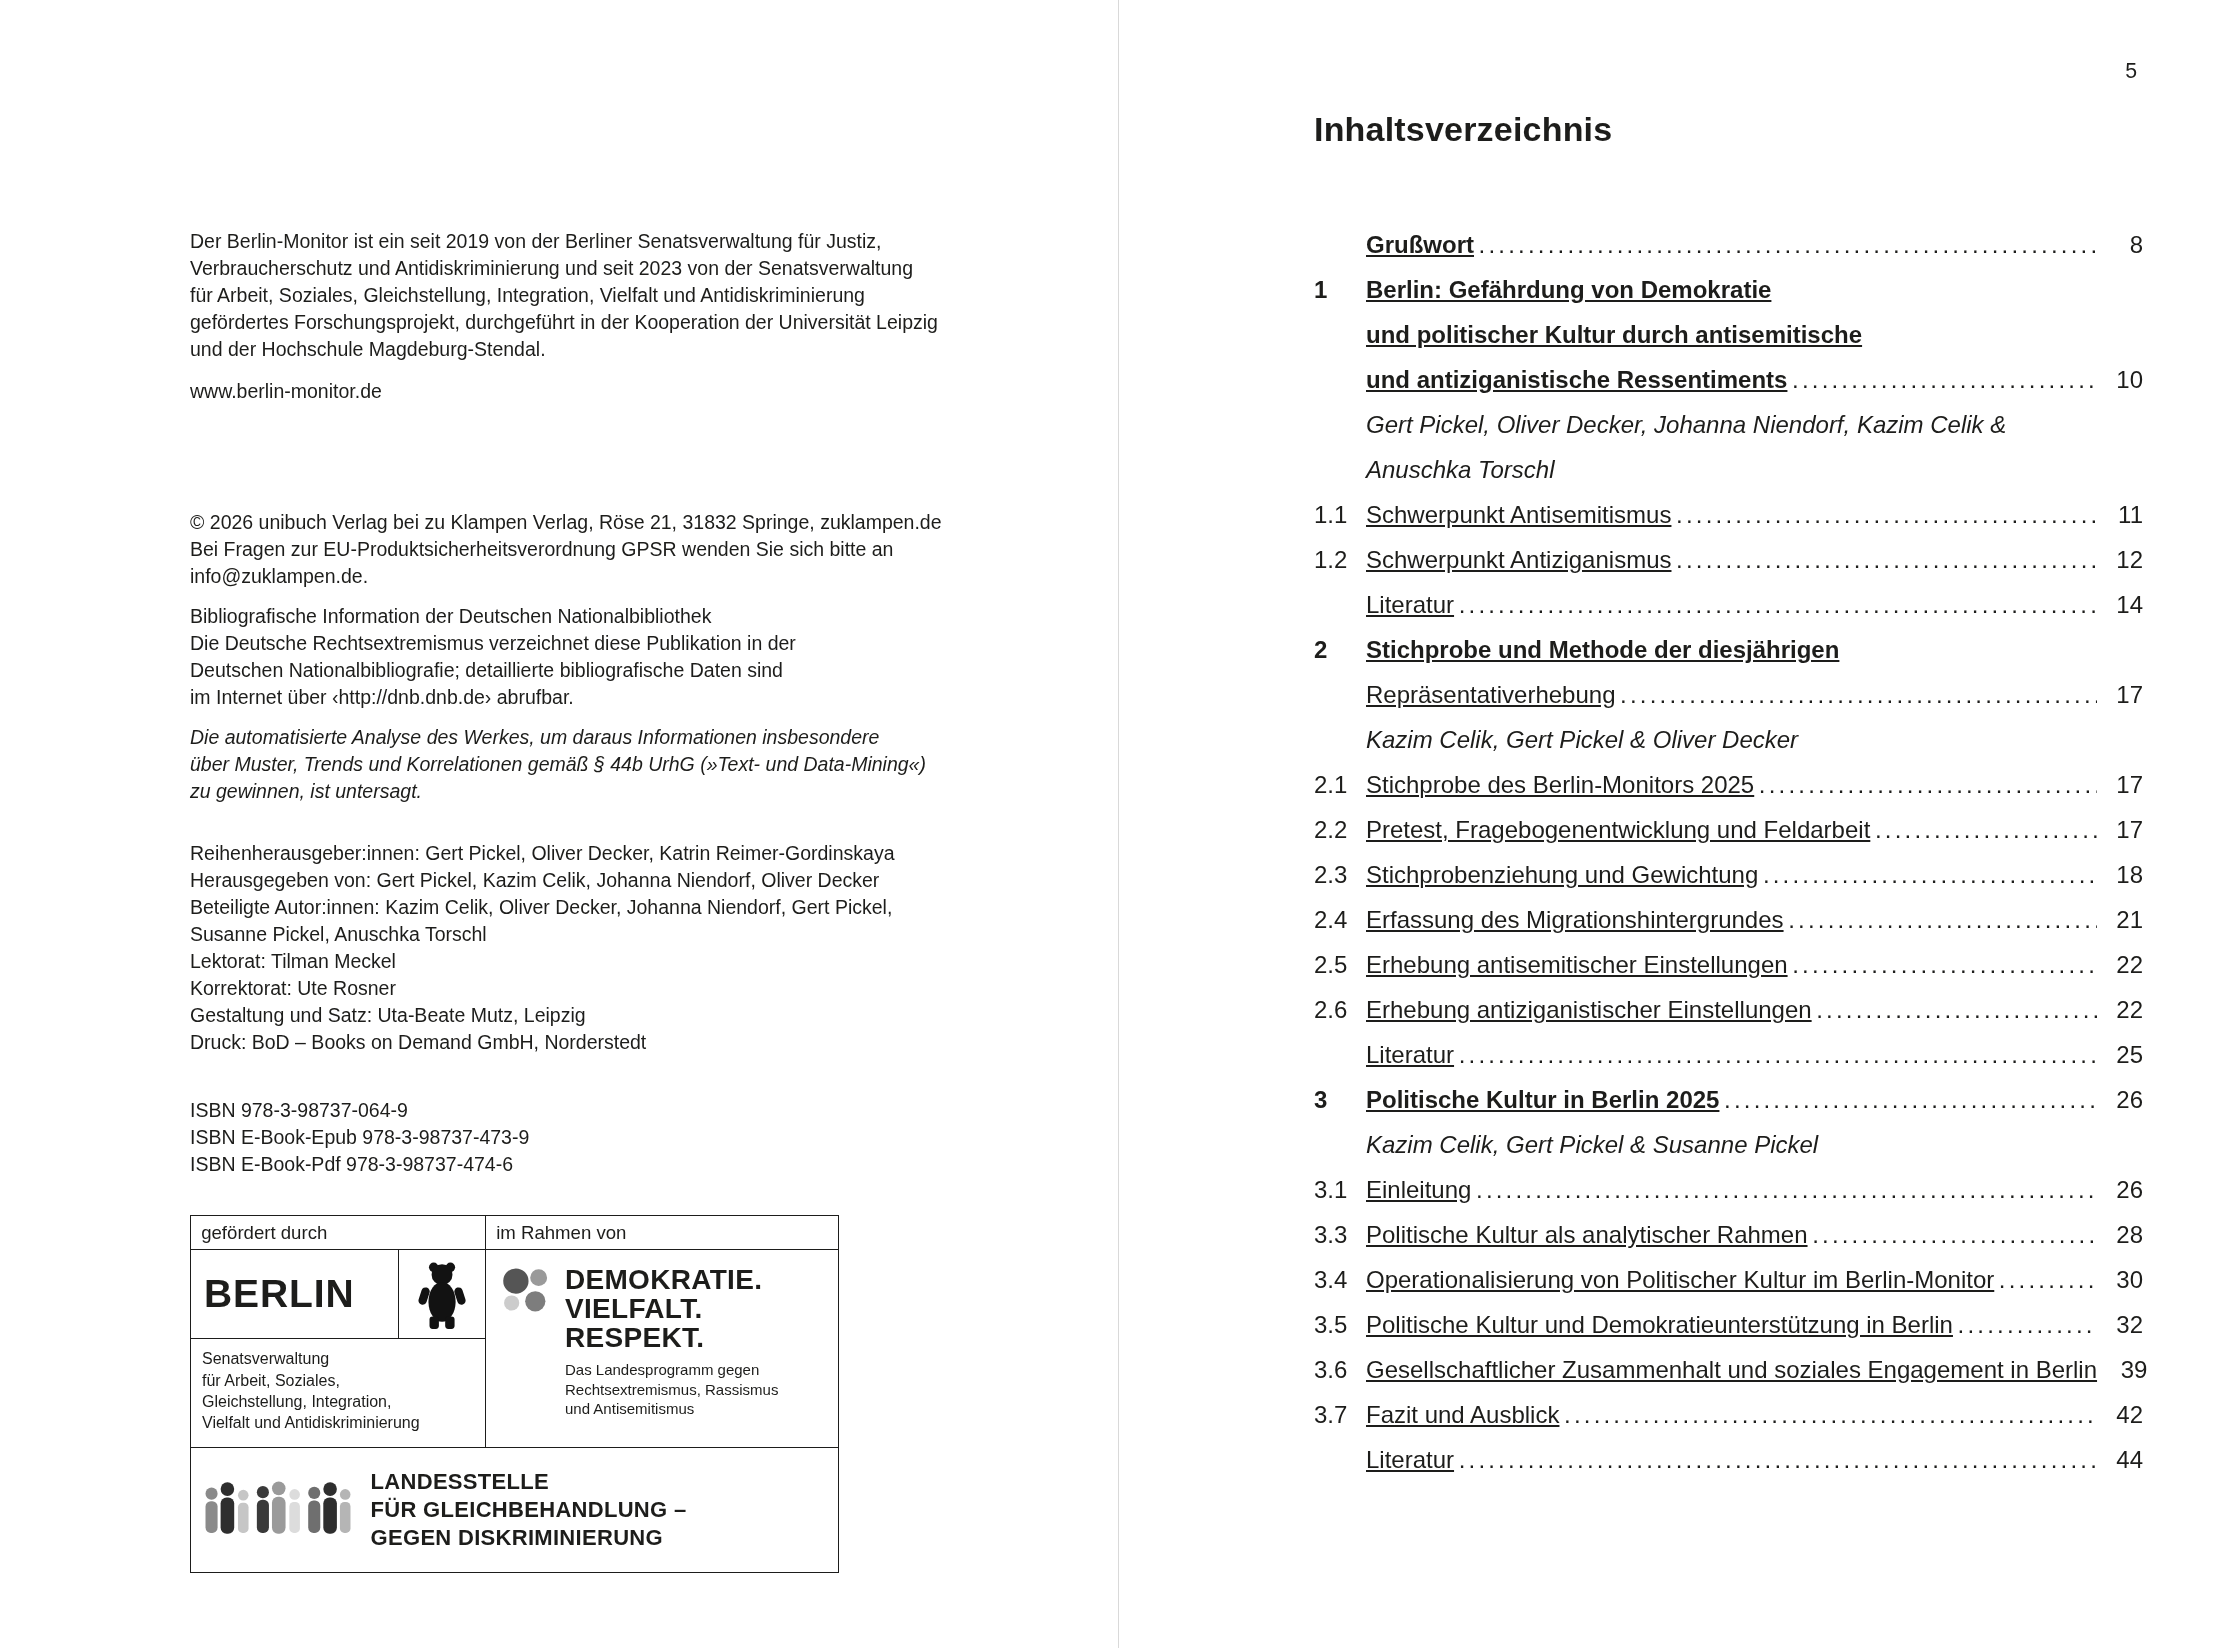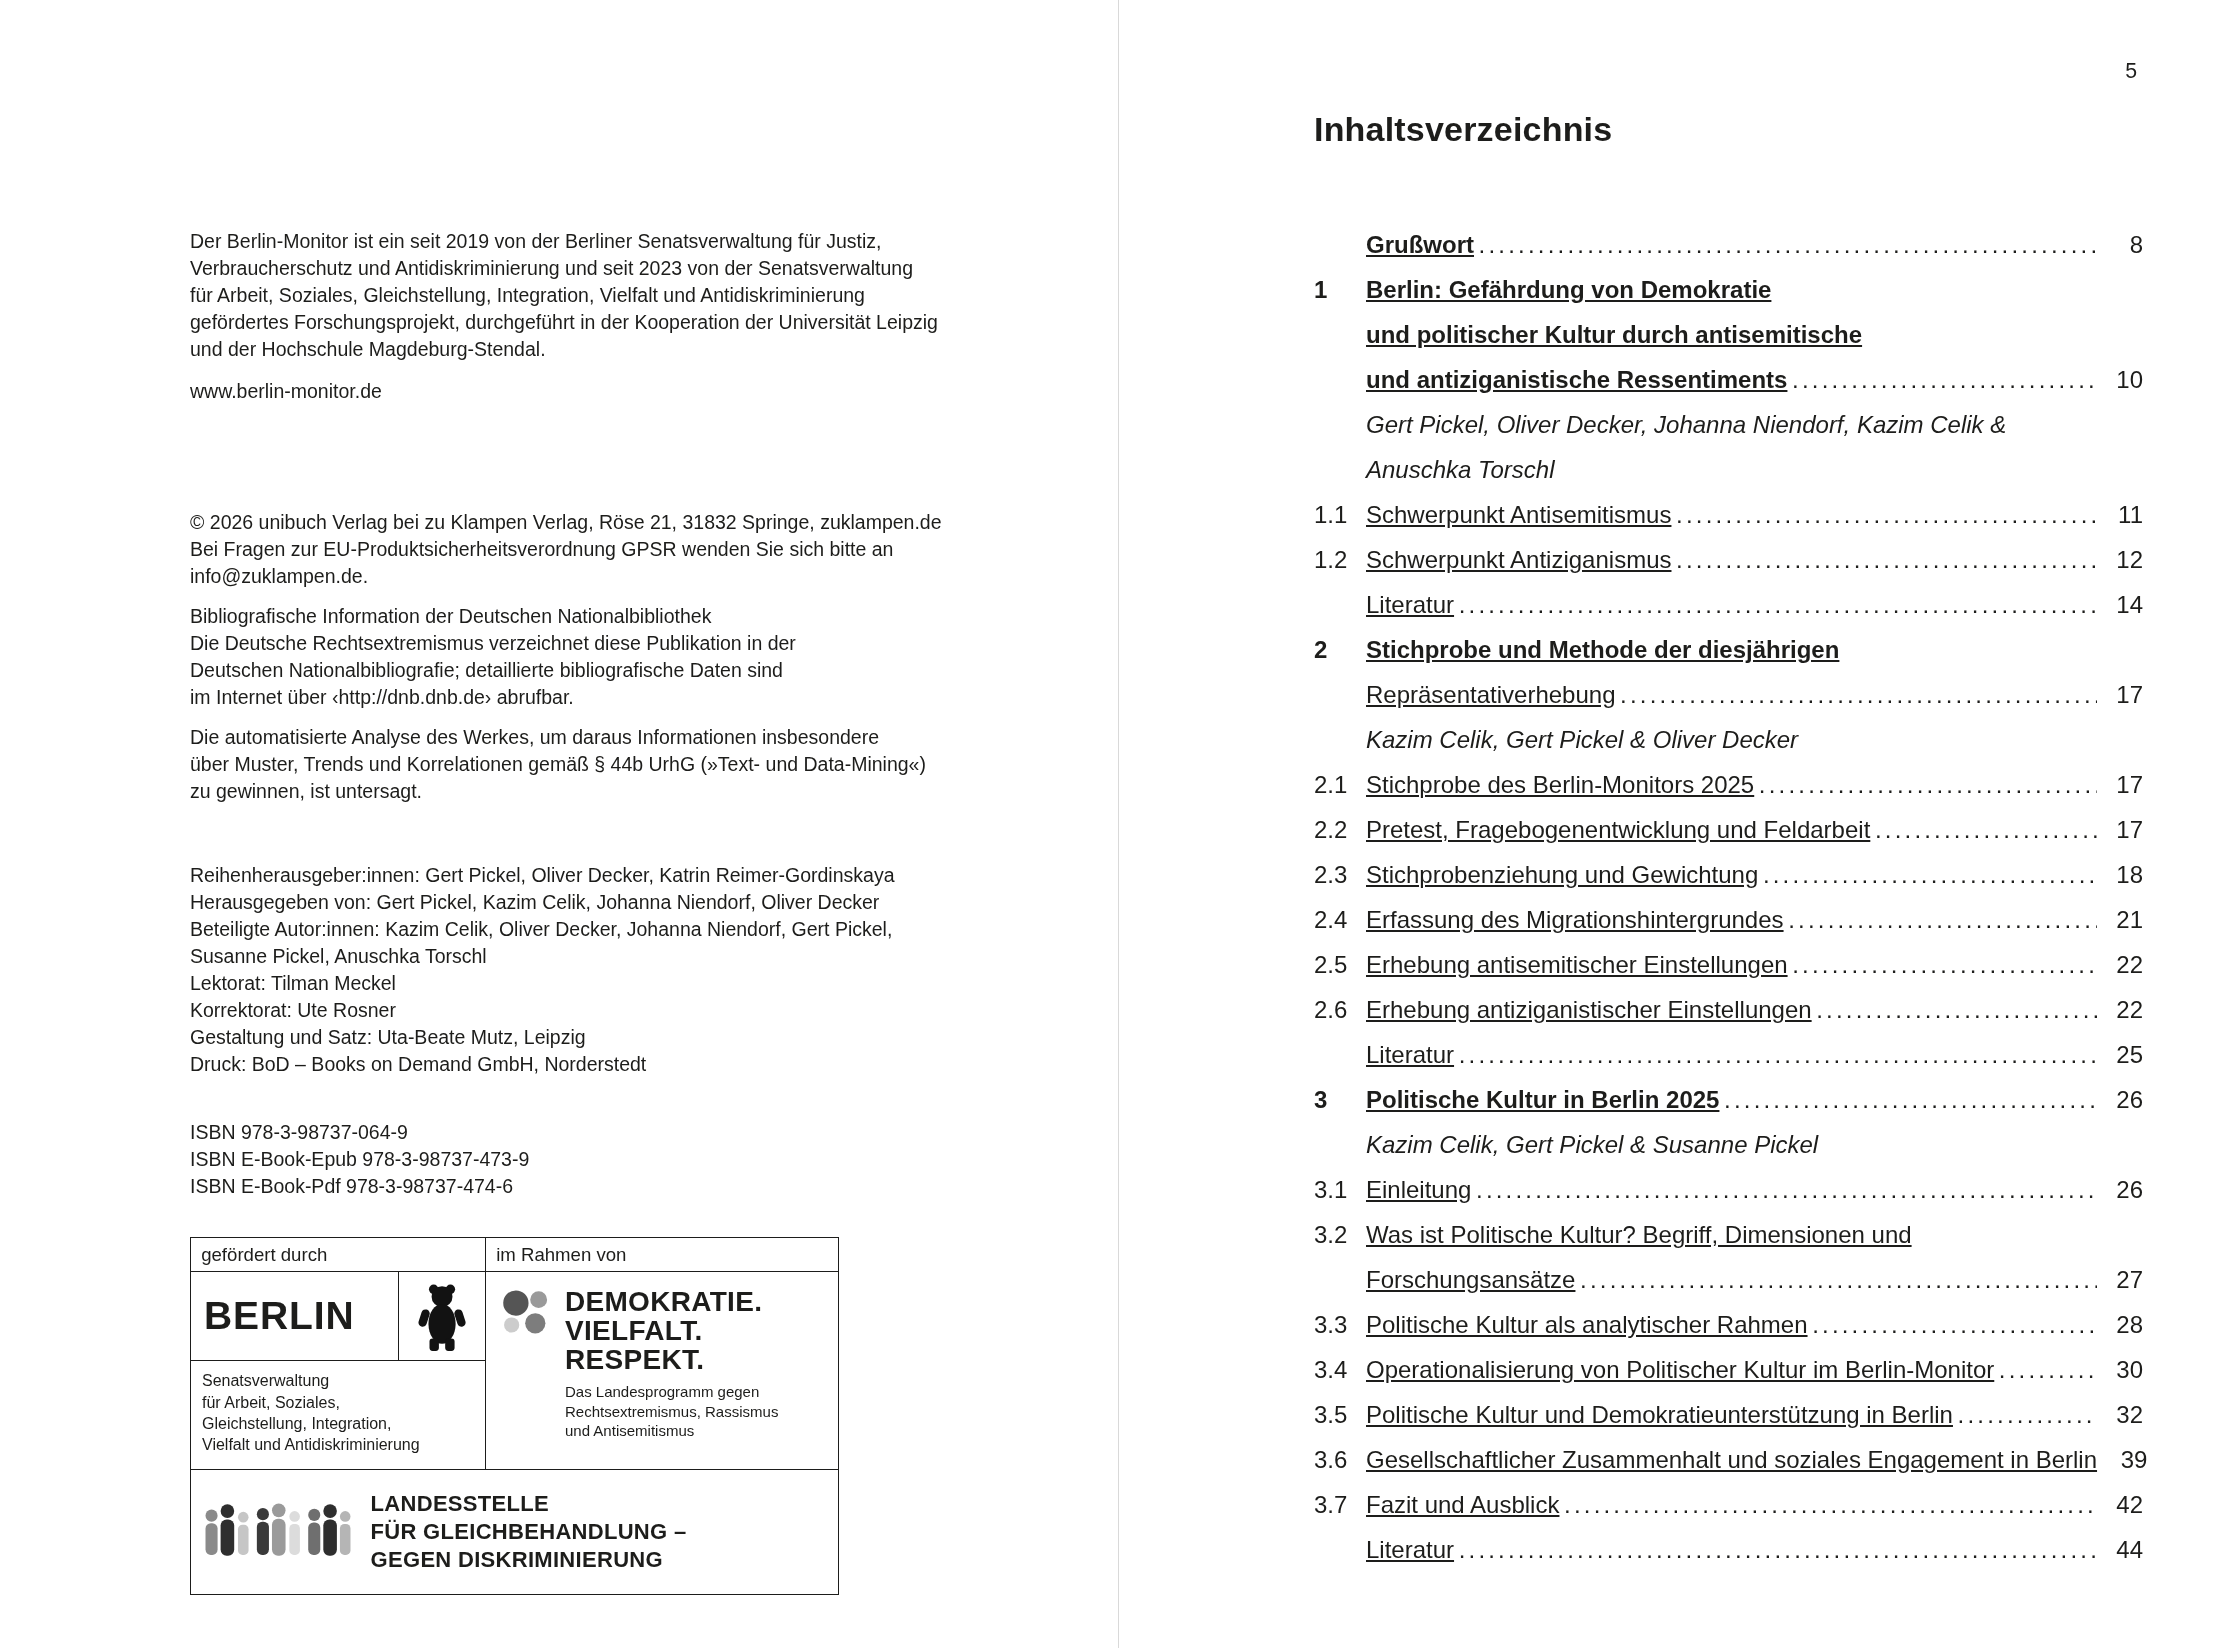--- a/index.html
+++ b/index.html
@@ -9,21 +9,21 @@
   .spread { display:flex; width:2226px; height:1648px; background:#fff; }
 
   
   .page-left { width:1118px; height:100%; padding:228px 0 0 190px; }
   .imprint { font-size:19.5px; line-height:27px; width:863px; }
   .block div { white-space:nowrap; }
   .b-intro { margin-bottom:15px; }
   .b-www   { margin-bottom:104px; }
   .b-copy  { margin-bottom:13px; }
   .b-bib   { margin-bottom:13px; }
-  .b-mine  { margin-bottom:57px; }
+  .b-mine  { margin-bottom:35px;font-style:italic; }
   .b-cred  { margin-bottom:41px; }
   .b-isbn  { margin-bottom:37px; }
 
   
   .logo-box { width:649px; border:1.9px solid #1d1d1b; display:grid;
               grid-template-columns:295px 1fr; font-size:18.6px; }
   .lb-h { padding:5.6px 10.2px; border-bottom:1.9px solid #1d1d1b; font-size:18.6px; }
   .lb-h-left  { grid-area:1/1/2/2; border-right:1.9px solid #1d1d1b; }
   .lb-h-right { grid-area:1/2/2/3; }
   .lb-berlin { grid-area:2/1/3/2; border-right:1.9px solid #1d1d1b; border-bottom:1.9px solid #1d1d1b;
@@ -344,32 +344,20 @@
         <div class="toc-entry">
           <div class="toc-row">
             <span class="toc-num">3.1</span>
             <span class="toc-text">Einleitung</span>
             <span class="toc-dots"></span>
             <span class="toc-page">26</span>
           </div>
         </div>
         <div class="toc-entry">
           <div class="toc-row">
-            <span class="toc-num">3.2</span>
-            <span class="toc-text">Was ist Politische Kultur? Begriff, Dimensionen und</span>
-          </div>
-          <div class="toc-row">
-            <span class="toc-num"></span>
-            <span class="toc-text">Forschungsansätze</span>
-            <span class="toc-dots"></span>
-            <span class="toc-page">27</span>
-          </div>
-        </div>
-        <div class="toc-entry">
-          <div class="toc-row">
             <span class="toc-num">3.3</span>
             <span class="toc-text">Politische Kultur als analytischer Rahmen</span>
             <span class="toc-dots"></span>
             <span class="toc-page">28</span>
           </div>
         </div>
         <div class="toc-entry">
           <div class="toc-row">
             <span class="toc-num">3.4</span>
             <span class="toc-text">Operationalisierung von Politischer Kultur im Berlin-Monitor</span>

